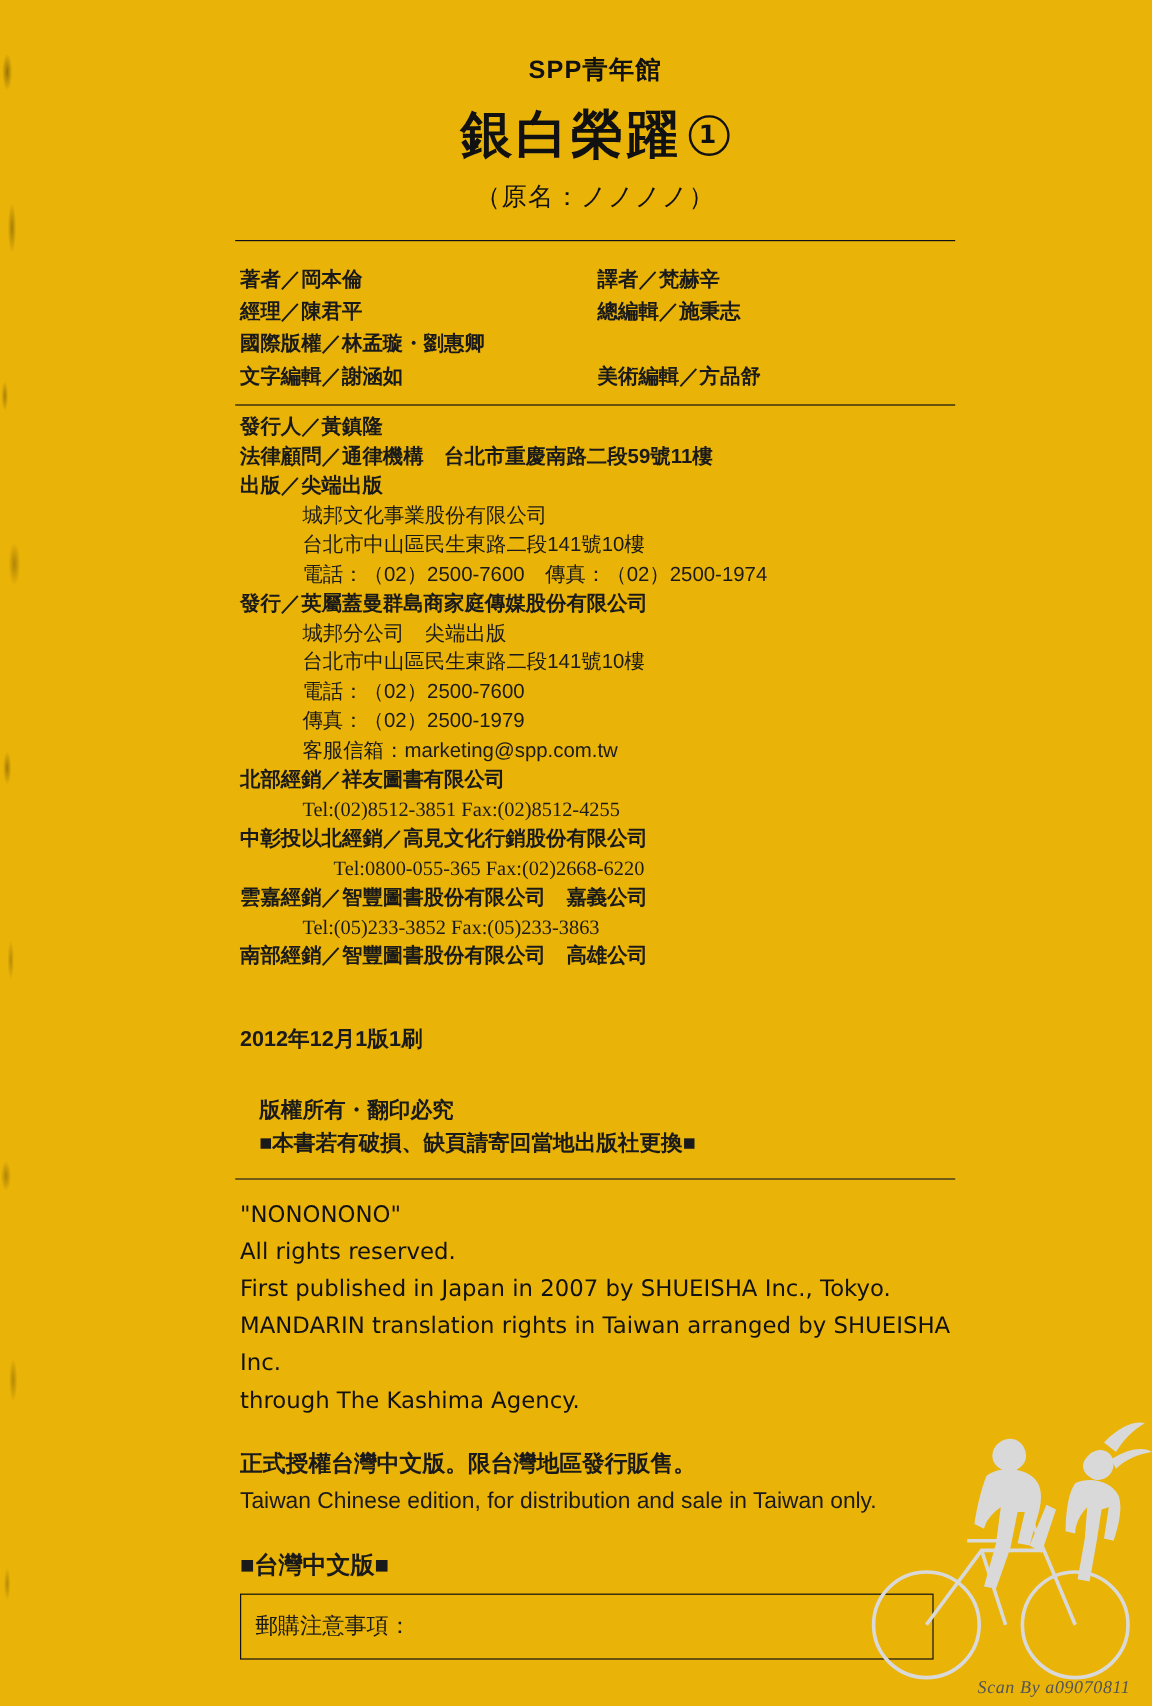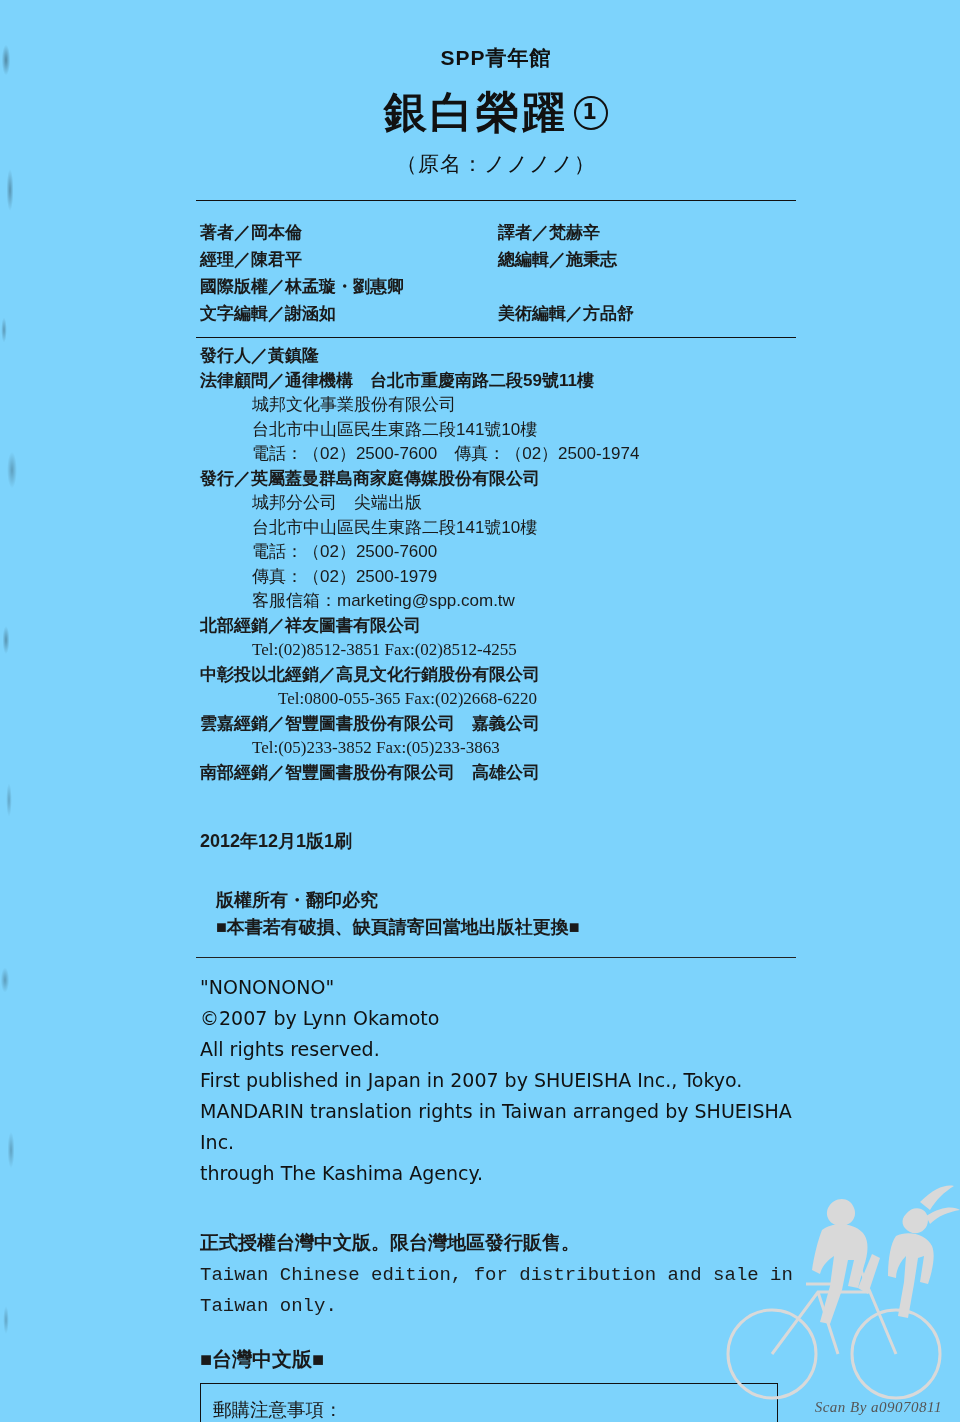--- a/index.html
+++ b/index.html
@@ -11,21 +11,21 @@
     width: 960px;
     height: 1422px;
     position: relative;
     overflow: hidden;
     font-family: "Liberation Sans", sans-serif;
     color: #1a1a1a;
   }
   .page {
     position: absolute;
     inset: 0;
-    background: #7dd3fc;
+    background: #eab308;
   }
   
   .scan-edge {
     position: absolute;
     left: 0; top: 0;
     width: 26px; height: 100%;
     background:
       radial-gradient(ellipse 6px 22px at 6px 60px, rgba(0,0,0,.35), rgba(0,0,0,0) 70%),
       radial-gradient(ellipse 5px 30px at 10px 190px, rgba(0,0,0,.30), rgba(0,0,0,0) 70%),
       radial-gradient(ellipse 4px 18px at 4px 330px, rgba(0,0,0,.28), rgba(0,0,0,0) 70%),
@@ -136,25 +136,24 @@
   
   .eng {
     font-size: 19px;
     line-height: 31px;
     padding-left: 4px;
     margin-top: 14px;
     font-family: "DejaVu Sans", "Liberation Sans", sans-serif;
     color: #111;
   }
   .licence {
-    margin-top: 40px;
+    margin-top: 22px;
     padding-left: 4px;
     font-size: 19px;
     line-height: 31px;
-    font-family: Liberation Mono, monospace;
   }
   .licence .cn { font-weight: bold; font-size: 19px; }
   .tw-edition {
     margin-top: 24px;
     padding-left: 4px;
     font-weight: bold;
     font-size: 20px;
   }
 
   
@@ -224,20 +223,21 @@
         <div class="staff-col"><span>美術編輯／</span><span class="val">方品舒</span></div>
       </div>
     </div>
 
     <div style="height:10px"></div>
     <div class="rule"></div>
 
     <div class="pub">
       <div class="line"><span class="b">發行人／</span><span class="b">黃鎮隆</span></div>
       <div class="line"><span class="b">法律顧問／</span><span class="b">通律機構　台北市重慶南路二段59號11樓</span></div>
+      <div class="line"><span class="b">出版／</span><span class="b">尖端出版</span></div>
       <div class="line indent1"><span>城邦文化事業股份有限公司</span></div>
       <div class="line indent1"><span>台北市中山區民生東路二段141號10樓</span></div>
       <div class="line indent1"><span>電話：（02）2500-7600　傳真：（02）2500-1974</span></div>
       <div class="line"><span class="b">發行／</span><span class="b">英屬蓋曼群島商家庭傳媒股份有限公司</span></div>
       <div class="line indent1"><span>城邦分公司　尖端出版</span></div>
       <div class="line indent1"><span>台北市中山區民生東路二段141號10樓</span></div>
       <div class="line indent1"><span>電話：（02）2500-7600</span></div>
       <div class="line indent1"><span>傳真：（02）2500-1979</span></div>
       <div class="line indent1"><span>客服信箱：marketing@spp.com.tw</span></div>
       <div class="line"><span class="b">北部經銷／</span><span class="b">祥友圖書有限公司</span></div>
@@ -254,21 +254,20 @@
     <div class="copyguard">
       <div>版權所有・翻印必究</div>
       <div>■本書若有破損、缺頁請寄回當地出版社更換■</div>
     </div>
 
     <div style="height:16px"></div>
     <div class="rule thin"></div>
 
     <div class="eng">
       <div>"NONONONO"</div>
-      <div>©2007 by Lynn Okamoto</div>
       <div>All rights reserved.</div>
       <div>First published in Japan in 2007 by SHUEISHA Inc., Tokyo.</div>
       <div>MANDARIN translation rights in Taiwan arranged by SHUEISHA Inc.</div>
       <div>through The Kashima Agency.</div>
     </div>
 
     <div class="licence">
       <div class="cn">正式授權台灣中文版。限台灣地區發行販售。</div>
       <div>Taiwan Chinese edition, for distribution and sale in Taiwan only.</div>
     </div>

